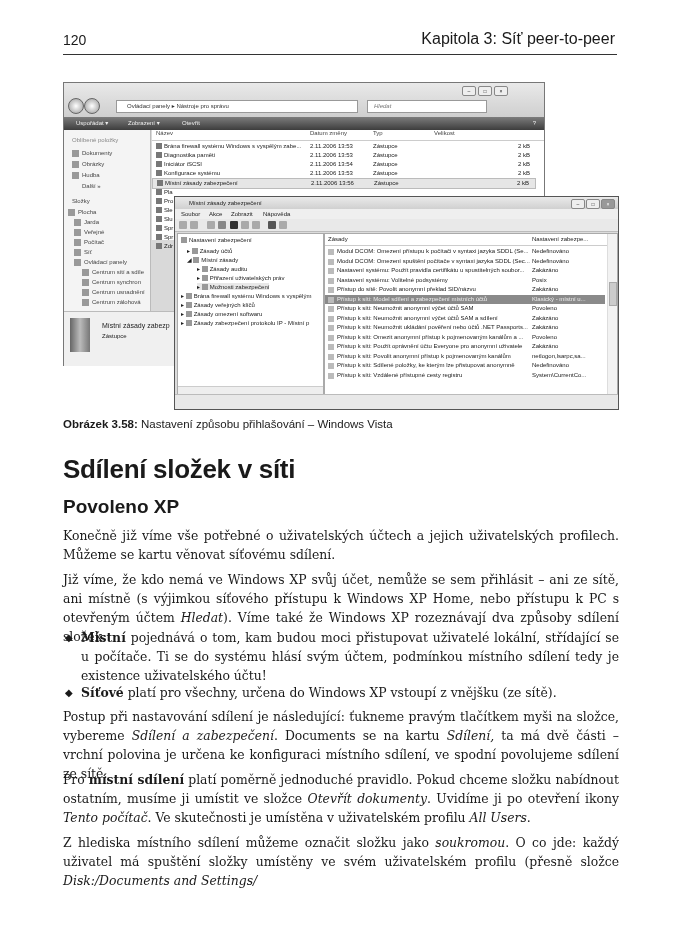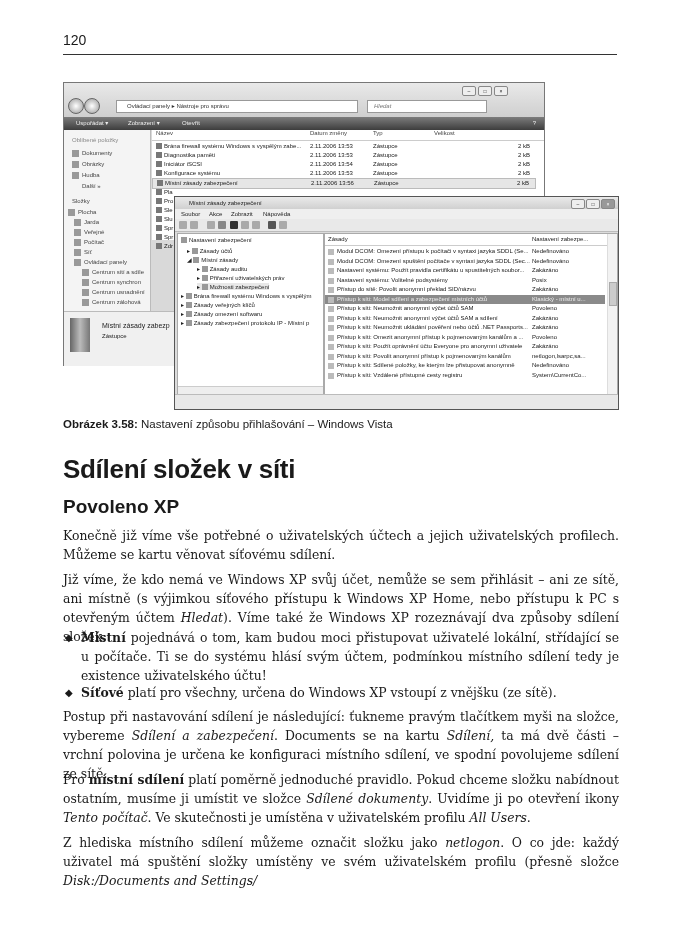--- a/index.html
+++ b/index.html
@@ -57,20 +57,21 @@
   .body p { margin: 0; }
   .bul { position: absolute; left: 63px; width: 556px; font-size: 12.4px; line-height: 19px; }
   .bul .dia { position: absolute; left: 2px; top: 0; font-size: 10px; }
   .bul .txt { margin-left: 18px; display: block; text-align: justify; }
 </style>
 </head>
 <body>
 
 <div class="hdr">
   <span class="pg">120</span>
+  <span class="ch">Kapitola 3: Síť peer-to-peer</span>
 </div>
 
 <div class="fig">
   <div class="w1">
     <div class="titlebar">
       <span class="winctl" style="left:398px;">–</span>
       <span class="winctl" style="left:414px;">□</span>
       <span class="winctl" style="left:430px;">×</span>
       <span class="navbtn" style="left:4px;"></span>
       <span class="navbtn" style="left:20px;"></span>
@@ -316,18 +317,18 @@
 <div class="bul" style="top:683px;">
   <span class="dia">◆</span>
   <span class="txt"><b>Síťové</b><span> platí pro všechny, určena do Windows XP vstoupí z vnějšku (ze sítě).</span></span>
 </div>
 
 <div class="body" style="top:707px;">
   <p><span>Postup při nastavování sdílení je následující: ťukneme pravým tlačítkem myši na složce, vybereme </span><i>Sdílení a zabezpečení</i><span>. Documents se na kartu </span><i>Sdílení,</i><span> ta má dvě části – vrchní polovina je určena ke konfiguraci místního sdílení, ve spodní povolujeme sdílení ze sítě.</span></p>
 </div>
 
 <div class="body" style="top:770px;">
-  <p><span>Pro </span><b>místní sdílení</b><span> platí poměrně jednoduché pravidlo. Pokud chceme složku nabídnout ostatním, musíme ji umístit ve složce </span><i>Sdílené dokumenty</i><span>. Uvidíme ji po otevření ikony </span><i>Tento počítač</i><span>. Ve skutečnosti je umístěna v uživatelském profilu </span><i>All Users</i><span>.</span></p>
+  <p><span>Pro </span><b>místní sdílení</b><span> platí poměrně jednoduché pravidlo. Pokud chceme složku nabídnout ostatním, musíme ji umístit ve složce </span><i>Otevřít dokumenty</i><span>. Uvidíme ji po otevření ikony </span><i>Tento počítač</i><span>. Ve skutečnosti je umístěna v uživatelském profilu </span><i>All Users</i><span>.</span></p>
 </div>
 
 <div class="body" style="top:833px;">
-  <p><span>Z hlediska místního sdílení můžeme označit složku jako </span><i>netlogon</i><span>. O co jde: každý uživatel má spuštění složky umístěny ve svém uživatelském profilu (přesně složce </span><i>Disk:/Documents and Settings/</i></p>
+  <p><span>Z hlediska místního sdílení můžeme označit složku jako </span><i>soukromou</i><span>. O co jde: každý uživatel má spuštění složky umístěny ve svém uživatelském profilu (přesně složce </span><i>Disk:/Documents and Settings/</i></p>
 </div>
 
 </body></html>

